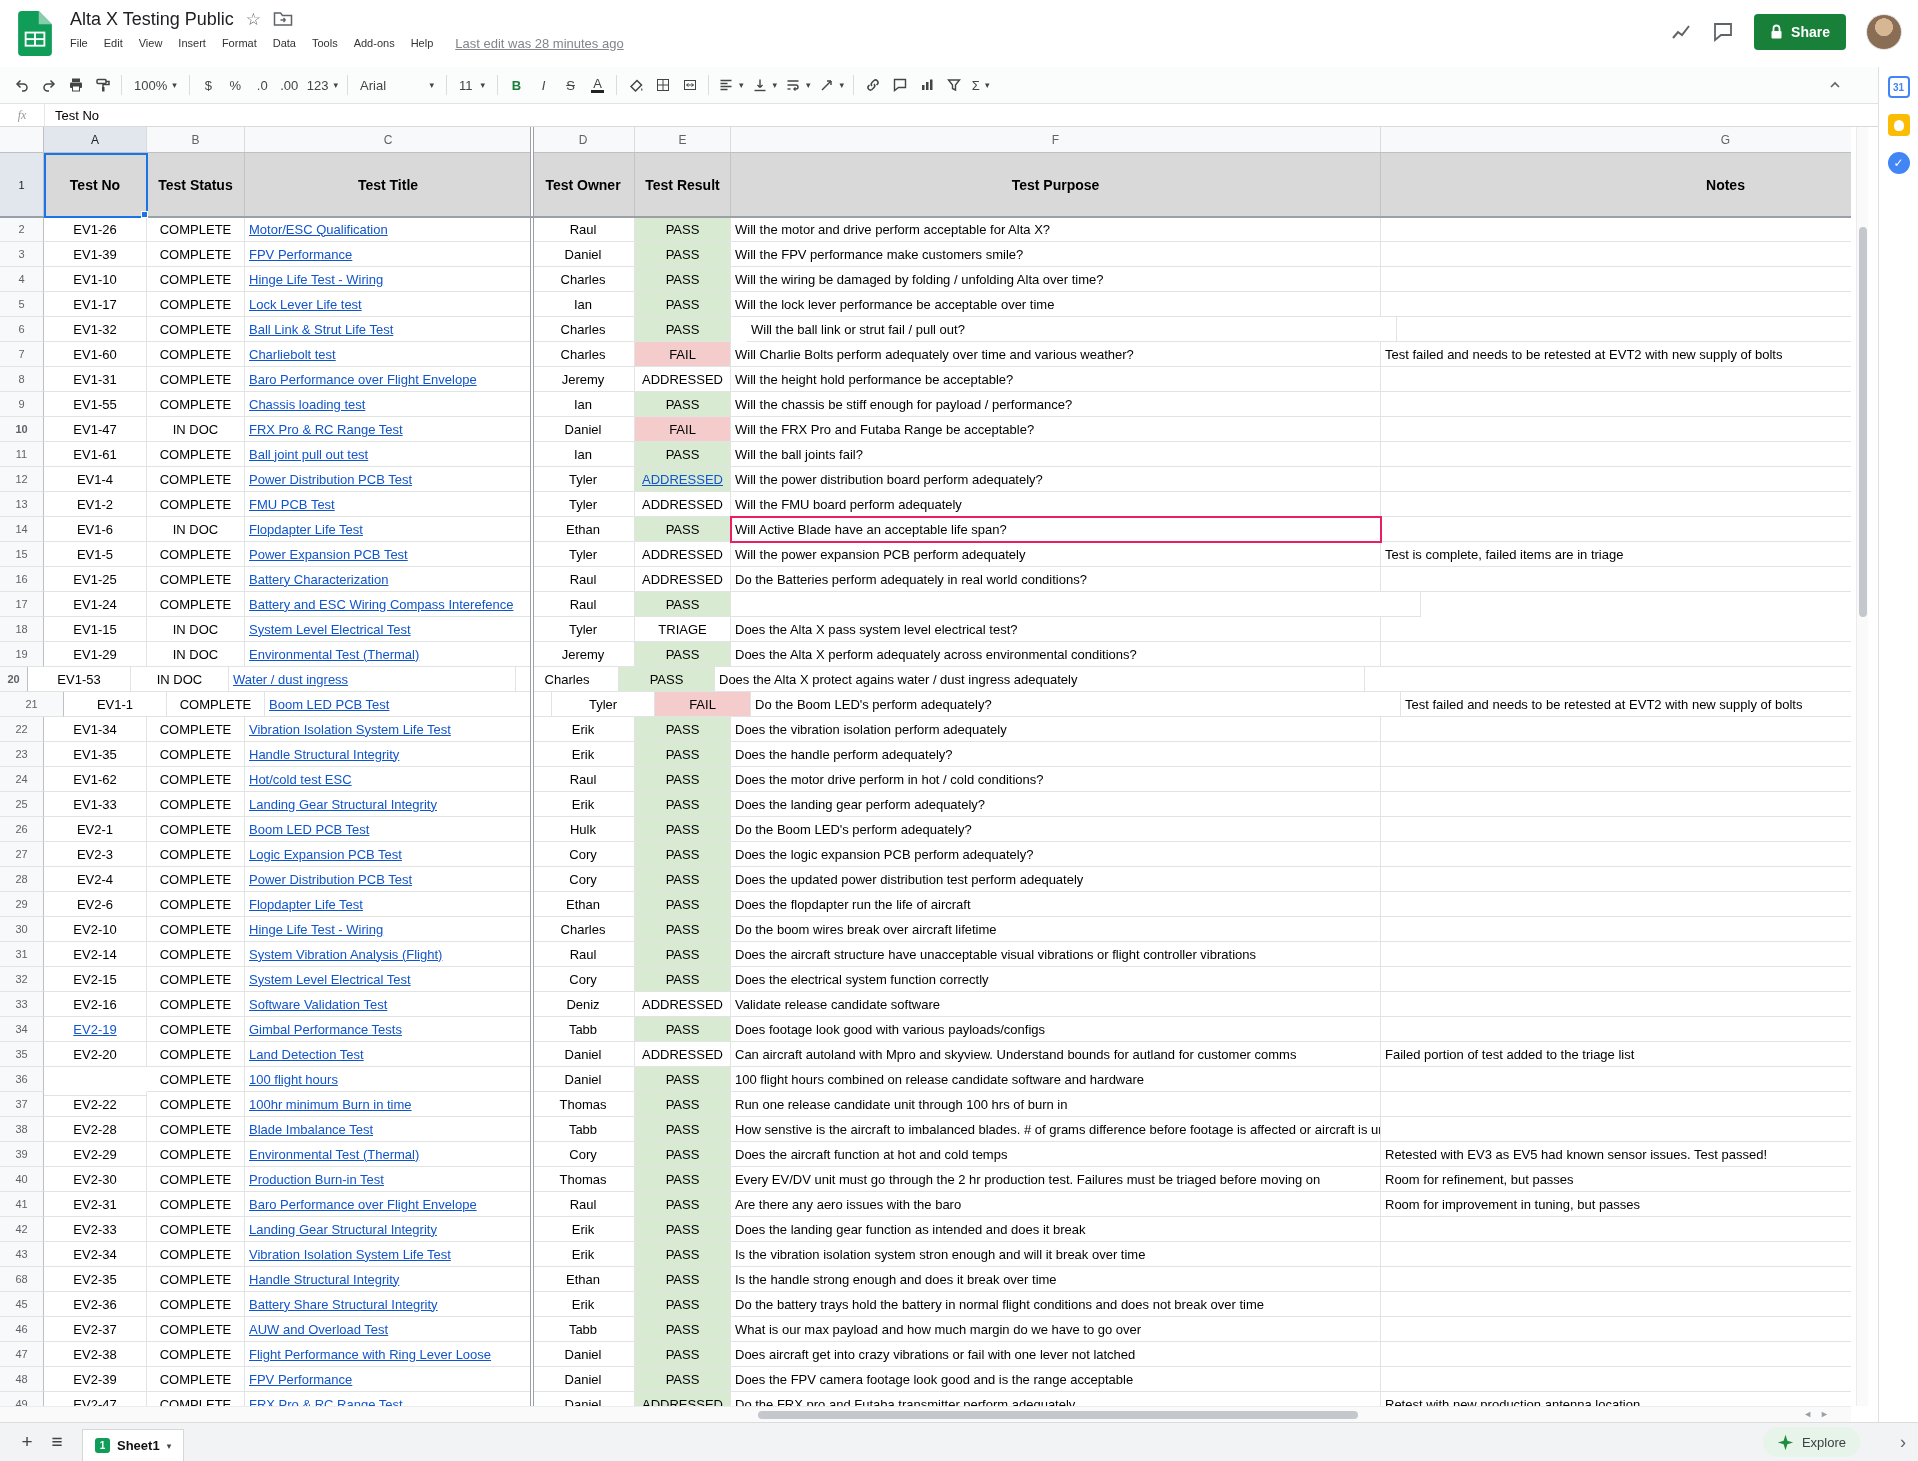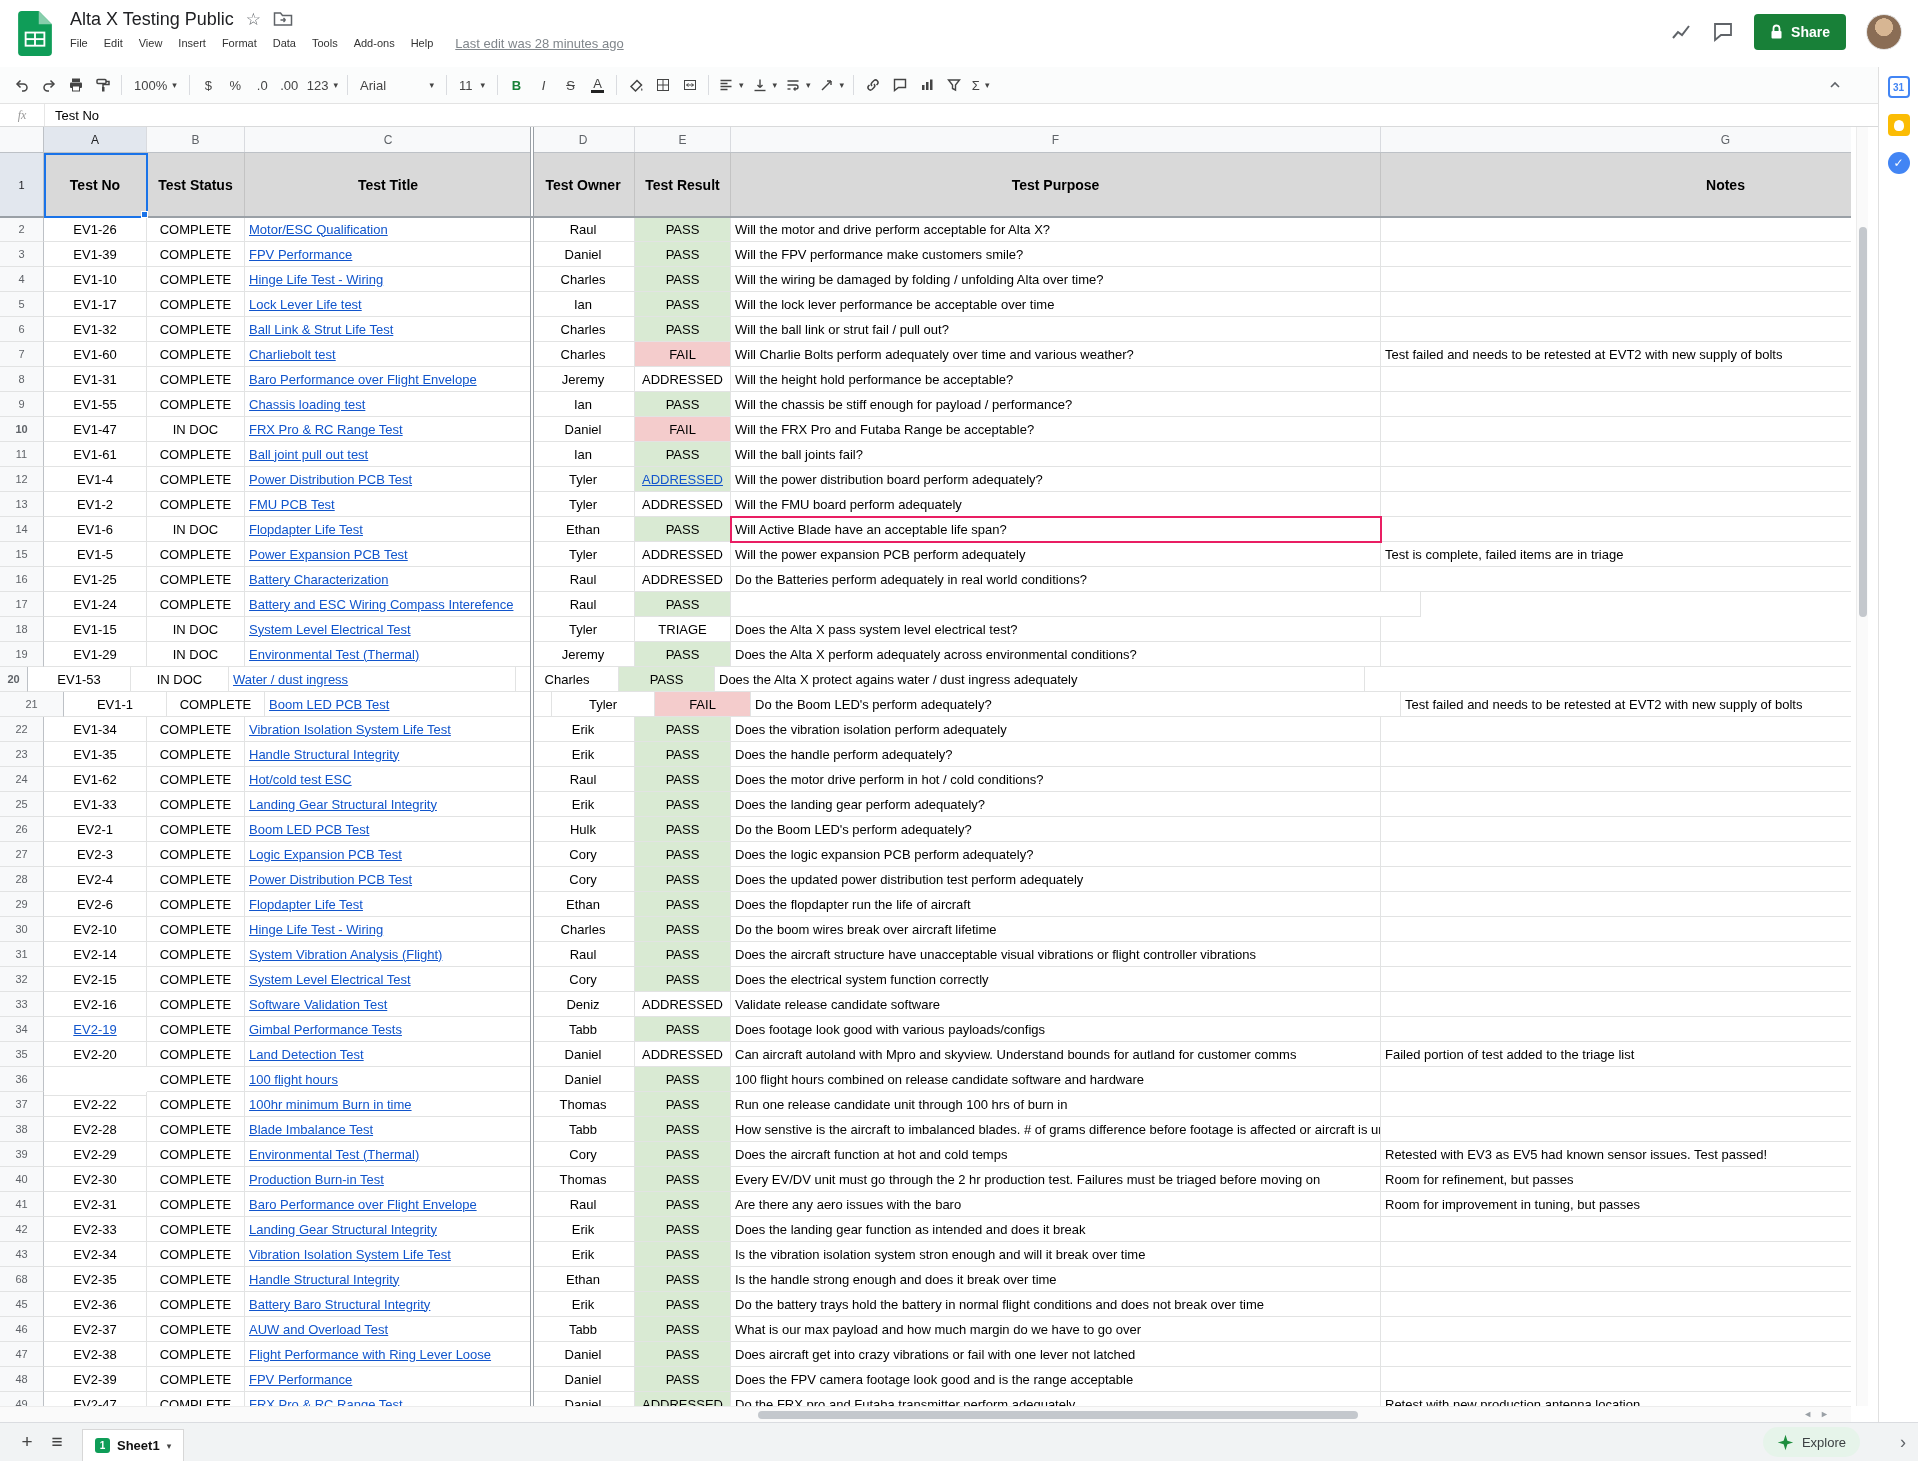--- a/index.html
+++ b/index.html
@@ -367,21 +367,21 @@
           <div class="cell" style="width: 650px;">Will the lock lever performance be acceptable over time</div>
           <div class="cell" style="width: 690px;"></div>
         </div>
         <div class="row">
           <div class="gutcell" style="width: 44px;">6</div>
           <div class="cell center" style="width: 103px;">EV1-32</div>
           <div class="cell center" style="width: 98px;">COMPLETE</div>
           <div class="cell link" style="width: 287px;">Ball Link &amp; Strut Life Test</div>
           <div class="cell center" style="width: 103px;">Charles</div>
           <div class="cell center pass" style="width: 96px;">PASS</div>
-          <div class="cell" style="width: 650px;">Will the ball link or strut fail / pull out?</div>
+          <div class="cell" style="width: 650px; margin-left: 16px;">Will the ball link or strut fail / pull out?</div>
           <div class="cell" style="width: 690px;"></div>
         </div>
         <div class="row">
           <div class="gutcell" style="width: 44px;">7</div>
           <div class="cell center" style="width: 103px;">EV1-60</div>
           <div class="cell center" style="width: 98px;">COMPLETE</div>
           <div class="cell link" style="width: 287px;">Charliebolt test</div>
           <div class="cell center" style="width: 103px;">Charles</div>
           <div class="cell center fail" style="width: 96px;">FAIL</div>
           <div class="cell" style="width: 650px;">Will Charlie Bolts perform adequately over time and various weather?</div>
@@ -753,21 +753,21 @@
           <div class="cell link" style="width: 287px;">Handle Structural Integrity</div>
           <div class="cell center" style="width: 103px;">Ethan</div>
           <div class="cell center pass" style="width: 96px;">PASS</div>
           <div class="cell" style="width: 650px;">Is the handle strong enough and does it break over time</div>
           <div class="cell" style="width: 690px;"></div>
         </div>
         <div class="row">
           <div class="gutcell" style="width: 44px;">45</div>
           <div class="cell center" style="width: 103px;">EV2-36</div>
           <div class="cell center" style="width: 98px;">COMPLETE</div>
-          <div class="cell link" style="width: 287px;">Battery Baro Structural Integrity</div>
+          <div class="cell link" style="width: 287px;">Battery Share Structural Integrity</div>
           <div class="cell center" style="width: 103px;">Erik</div>
           <div class="cell center pass" style="width: 96px;">PASS</div>
           <div class="cell" style="width: 650px;">Do the battery trays hold the battery in normal flight conditions and does not break over time</div>
           <div class="cell" style="width: 690px;"></div>
         </div>
         <div class="row">
           <div class="gutcell" style="width: 44px;">46</div>
           <div class="cell center" style="width: 103px;">EV2-37</div>
           <div class="cell center" style="width: 98px;">COMPLETE</div>
           <div class="cell link" style="width: 287px;">AUW and Overload Test</div>

